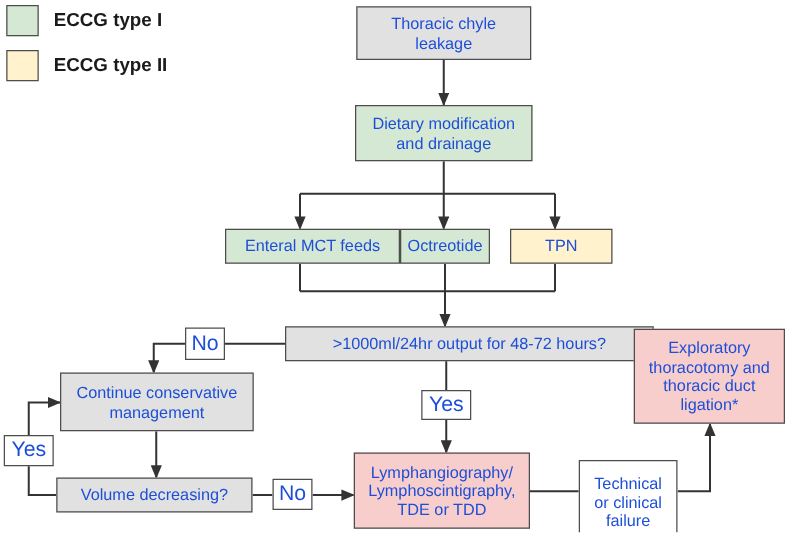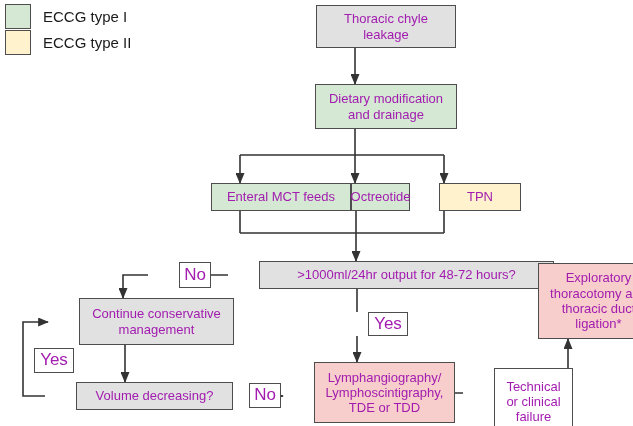--- a/index.html
+++ b/index.html
@@ -20,32 +20,32 @@
   .node {
     position: absolute;
     box-sizing: border-box;
     border: 1.5px solid #4d4d4d;
     display: flex;
     align-items: center;
     justify-content: center;
     text-align: center;
     font-size: 13px;
     line-height: 1.18;
-    color: #a21caf;
+    color: #1d4ed8;
     white-space: pre-line;
     padding: 1px 2px;
-    margin-left: 31px;
   }
   .label-box { font-size: 17px; }
   #legend {
     position: absolute;
     left: 5px; top: 4px;
     display: flex;
     flex-direction: column;
-    gap: 1px;
+    gap: 11px;
+    font-weight: bold;
   }
   .legend-item {
     display: flex;
     align-items: center;
     height: 25px;
   }
   .legend-swatch {
     box-sizing: border-box;
     width: 26px; height: 25px;
     border: 1.5px solid #4d4d4d;
@@ -113,21 +113,21 @@
   </div>
 
   <div class="node" style="left: 285px; top: 5px; width: 140px; height: 43px; background-color: rgb(225, 225, 225);">Thoracic chyle
 leakage</div>
 
   <div class="node" style="left: 284px; top: 84px; width: 142px; height: 45px; background-color: rgb(213, 232, 212);">Dietary modification
 and drainage</div>
 
   <div class="node" style="left: 180px; top: 183px; width: 140px; height: 28px; background-color: rgb(213, 232, 212);">Enteral MCT feeds</div>
 
-  <div class="node" style="left: 320px; top: 183px; width: 59px; height: 28px; background-color: rgb(213, 232, 212);">Octreotide</div>
+  <div class="node" style="left: 320px; top: 183px; width: 72px; height: 28px; background-color: rgb(213, 232, 212);">Octreotide</div>
 
   <div class="node" style="left: 408px; top: 183px; width: 82px; height: 28px; background-color: rgb(255, 242, 204);">TPN</div>
 
   <div class="node" style="left: 228px; top: 261px; width: 295px; height: 28px; background-color: rgb(225, 225, 225);">&gt;1000ml/24hr output for 48-72 hours?</div>
 
   <div class="node label-box" style="left: 148px; top: 262px; width: 32px; height: 26px; background-color: rgb(255, 255, 255);">No</div>
 
   <div class="node" style="left: 48px; top: 298px; width: 155px; height: 47px; background-color: rgb(225, 225, 225);">Continue conservative
 management</div>
 

